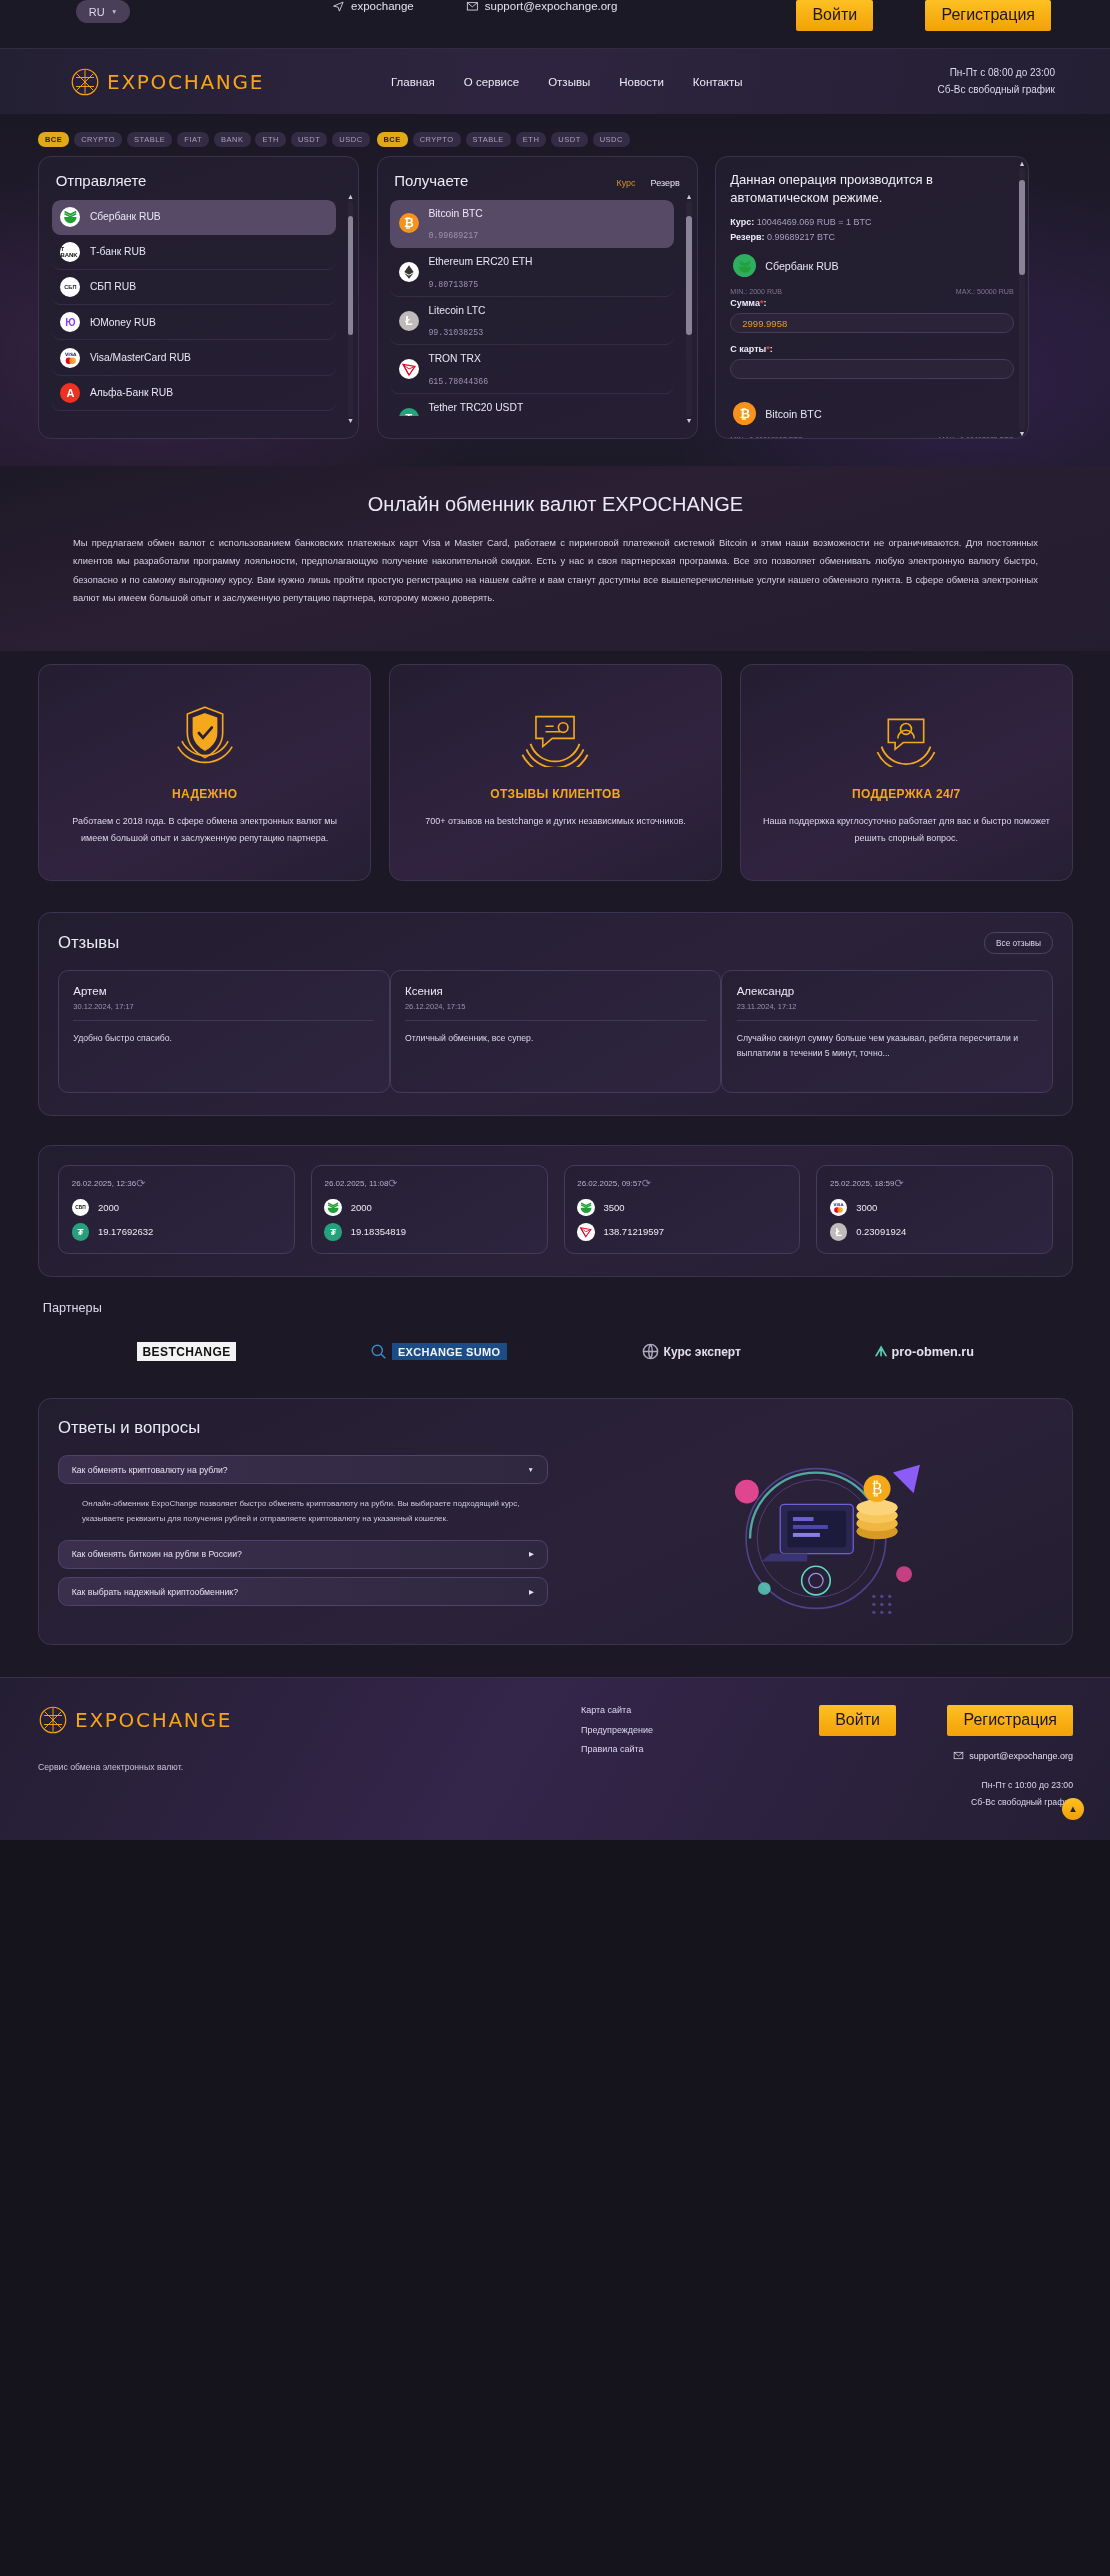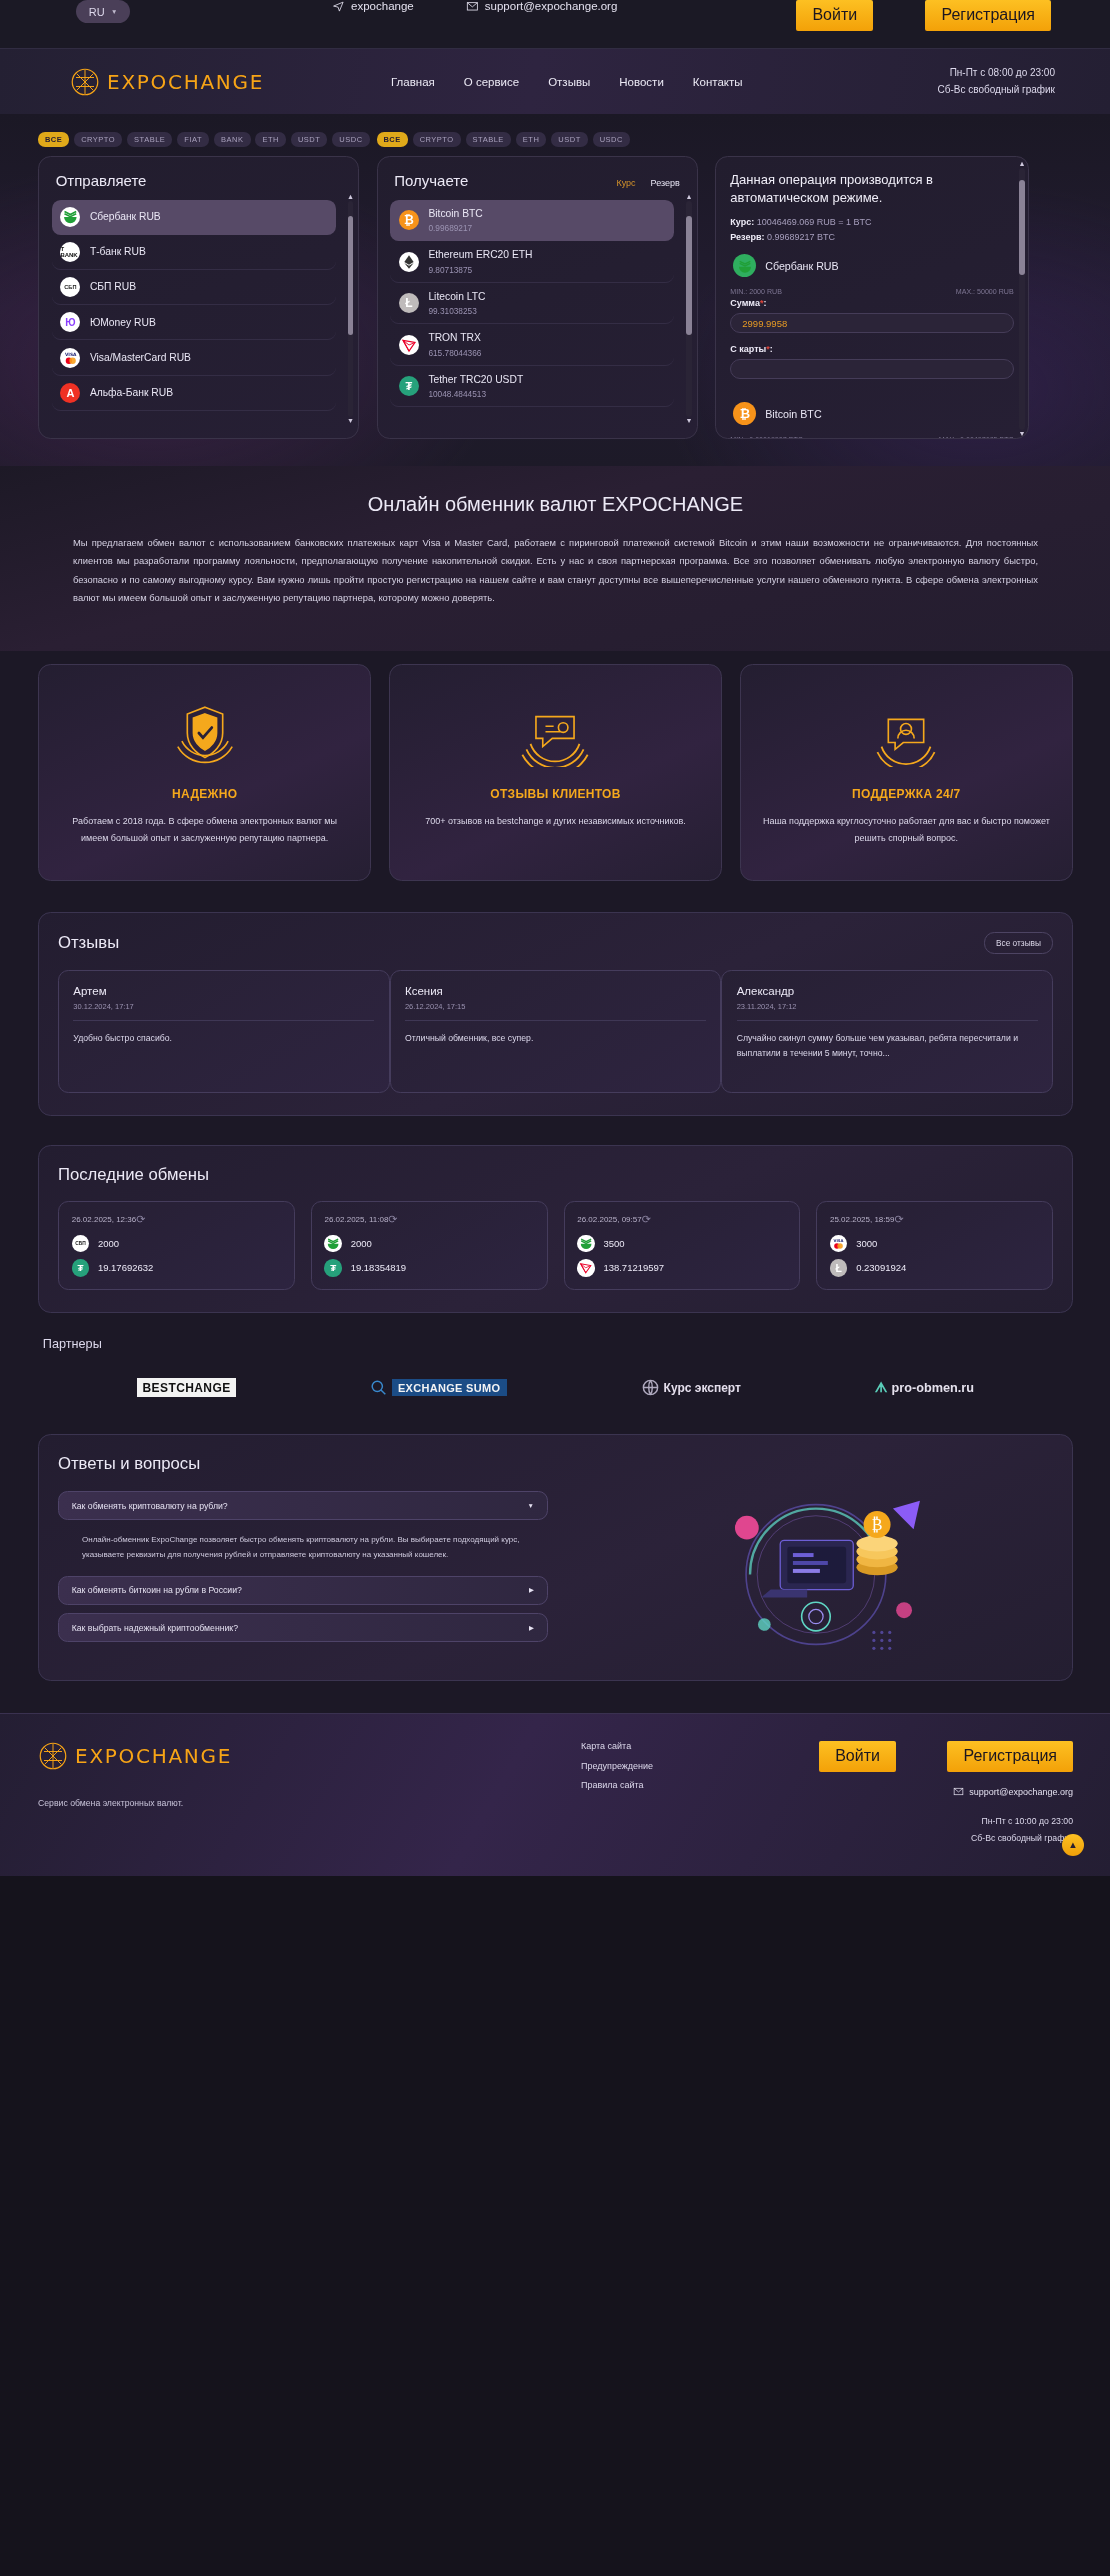--- a/index.html
+++ b/index.html
@@ -137,21 +137,21 @@
     border-bottom: 0.8px solid #342d45;
   }
   .cur-item:last-child { border-bottom: none; }
   .cur-item.selected { background: #574a67; border-bottom-color: transparent; }
   .cur-ico {
     width: 20px; height: 20px; border-radius: 50%;
     display: flex; align-items: center; justify-content: center;
     font-size: 9.5px; font-weight: 700; flex: none; overflow: hidden;
   }
   .cur-name { font-size: 10.3px; color: #eae7f5; line-height: 1.3; }
-  .cur-sub { font-size: 8.3px; color: #9b93b2; margin-top: 3px; }
+  .cur-sub { font-size: 8.3px; color: #9b93b2; margin-top: 11px; font-family: Liberation Mono, monospace; }
   .vscroll {
     position: absolute; right: 0; top: 0; width: 5.6px; height: 216px;
     background: #2a2436; border-radius: 3.2px; cursor: pointer;
   }
   .vthumb { position: absolute; left:0; width: 5.6px; background: #8a8296; border-radius: 3.2px; }
   .varrow { position:absolute; right:-0.8px; color:#cfc9dd; font-size: 7.1px; }
 
   
   .form-panel { padding: 14.3px 14.3px 8px 14.3px; }
   .auto-title { font-size: 13px; line-height: 1.38; color: #f0eef8; margin-bottom: 10.3px; }
@@ -636,23 +636,20 @@
             <div class="rv-name">Александр</div>
             <div class="rv-date">23.11.2024, 17:12</div>
             <div class="rv-text">Случайно скинул сумму больше чем указывал, ребята пересчитали и выплатили в течении 5 минут, точно...</div>
           </div>
         </div>
     </div>
   </div>
 
   <div class="last-wrap">
     <div class="block">
-      <div class="block-head">
-        <div class="block-title">Последние обмены</div>
-      </div>
       <div class="ex-grid" id="ex-grid">
           <div class="ex-card">
             <div class="ex-top">
               <span class="ex-date">26.02.2025, 12:36</span>
               <span style="color: rgb(141, 134, 163); font-size: 11px; cursor: pointer;">⟳</span>
             </div>
             <div class="ex-row">
               <span class="cur-ico" style="width: 17.5px; height: 17.5px; background: rgb(255, 255, 255);">
                 <span style="font-size:4.9px;color:#222;font-weight:700;">СБП</span>
               </span>

